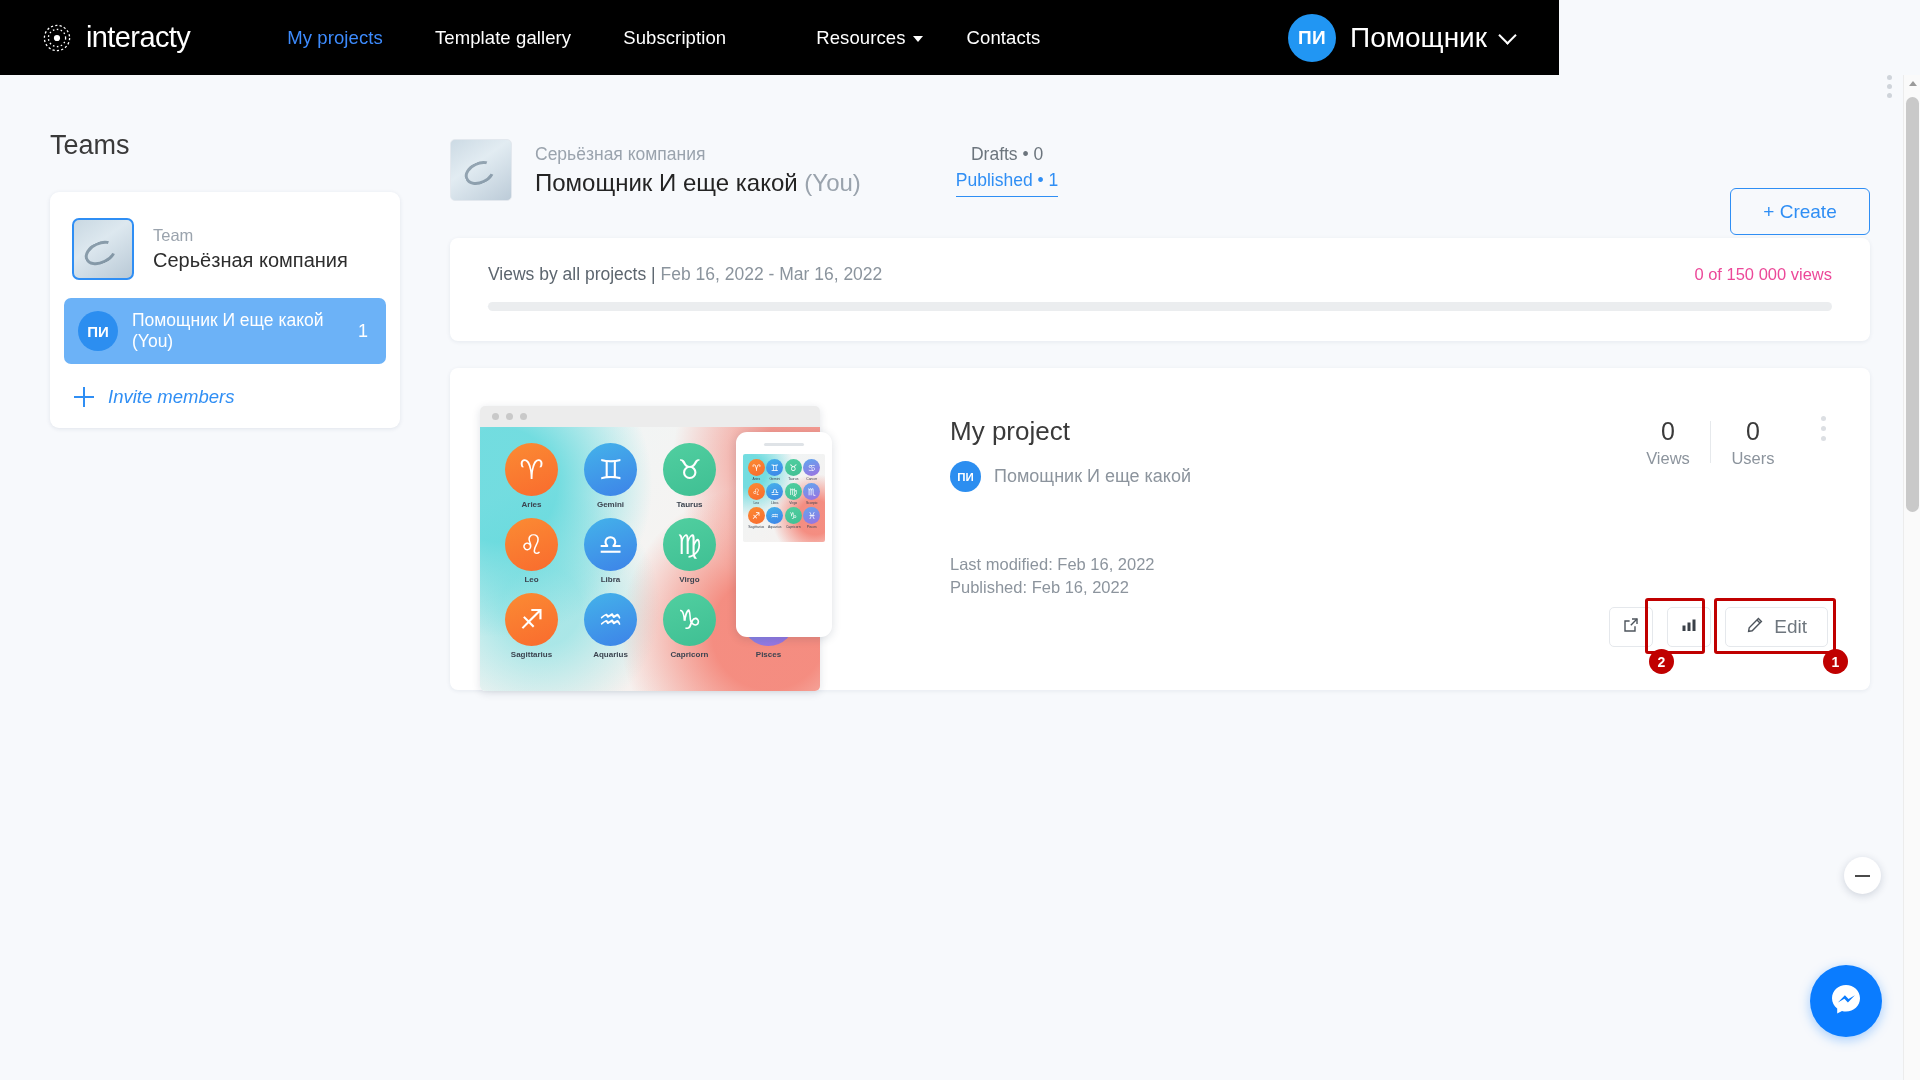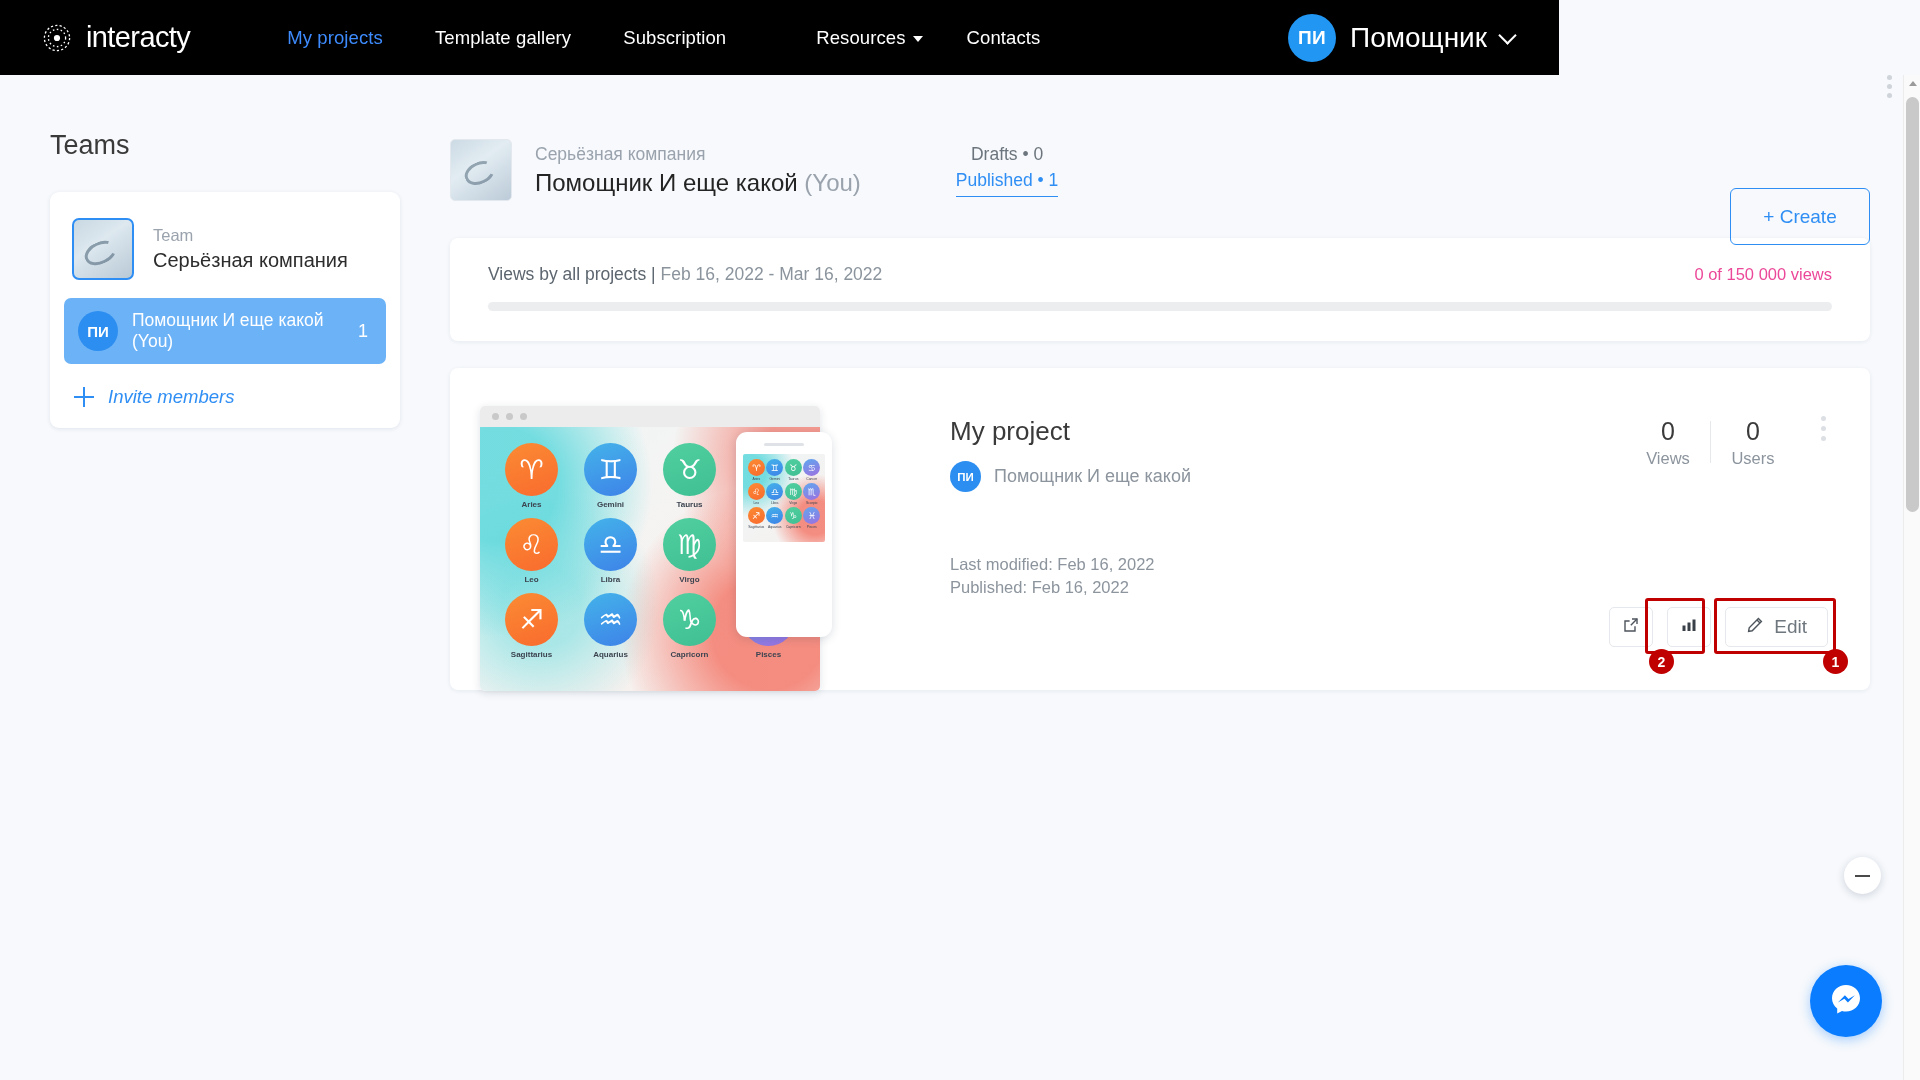--- a/index.html
+++ b/index.html
@@ -139,21 +139,21 @@
 
   .tabs { display: flex; align-items: center; margin-left: 95px; flex-direction: column; }
   .tab {
     font-size: 17.5px; color: #6c757d; cursor: pointer; padding-bottom: 5px;
     margin-right: 60px; white-space: nowrap;
   }
   .tab.active { color: #2f8ef4; border-bottom: 1.5px solid #2f8ef4; }
 
   .create-btn {
     position: absolute; right: 50px; top: 113px;
-    width: 140px; height: 57px; border-radius: 6px;
+    width: 140px; height: 47px; border-radius: 6px;
     border: 1.3px solid #2f8ef4; background: transparent; color: #2f8ef4;
     font-size: 19px; font-family: "Liberation Sans", sans-serif;
     cursor: pointer; display: flex; align-items: center; justify-content: center;
   }
 
   .views-card {
     margin-top: 33px; background: #fff; border-radius: 8px;
     box-shadow: 0 1px 4px rgba(30,50,90,.08);
     padding: 26px 38px 30px 38px;
   }

